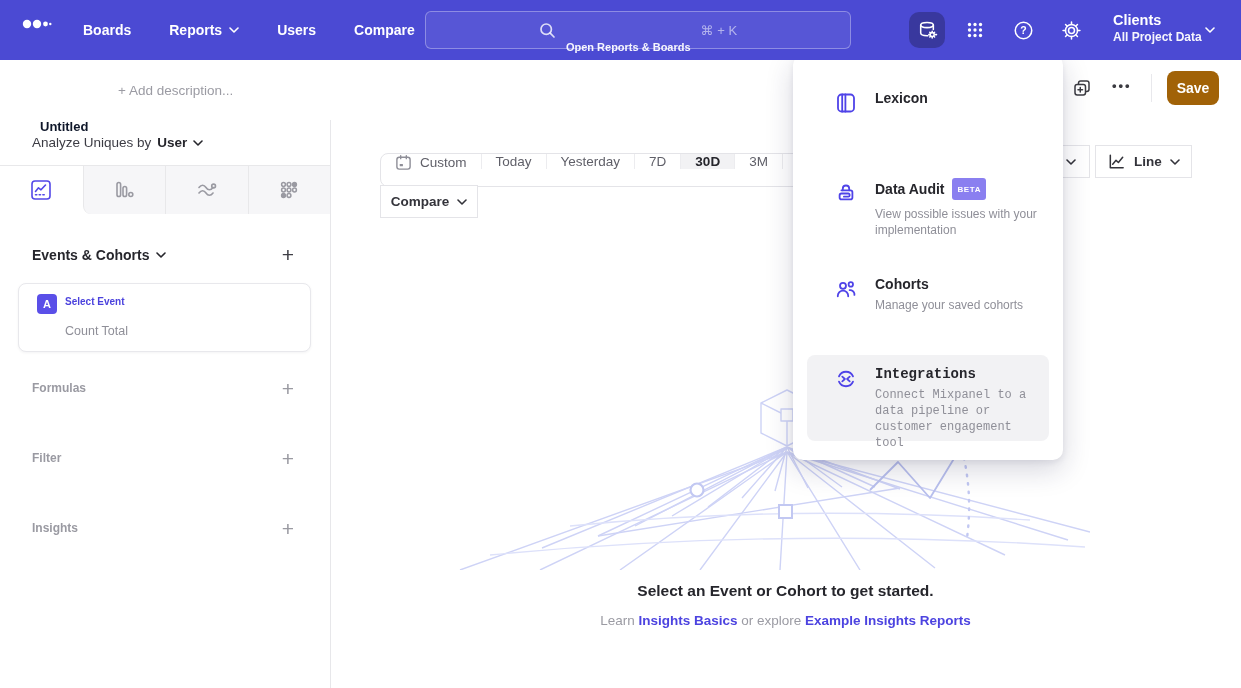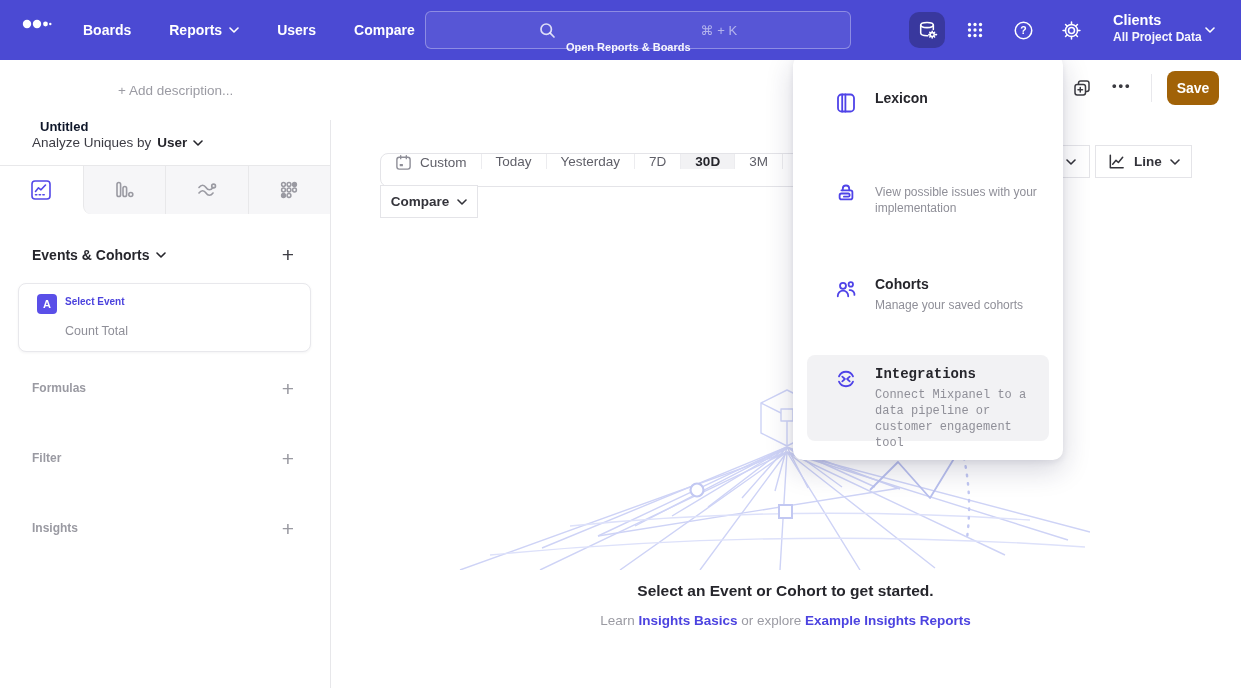--- a/index.html
+++ b/index.html
@@ -325,20 +325,21 @@
     </div>
 
     <div class="menu-item" style="top:114px;">
       <div class="menu-icon">
         <svg viewBox="0 0 24 24">
           <path d="M8.8,9.3 V7.7 a3.2,3.2 0 0 1 6.4,0 V9.3"></path>
           <path d="M7.4,9.3 h9.1 a1.9,1.9 0 0 1 1.9,1.9 v5.2 a1.9,1.9 0 0 1 -1.9,1.9 h-9 a1.9,1.9 0 0 1 -1.9,-1.9 v-2 a1.9,1.9 0 0 1 1.9,-1.9 h6.8 a1.3,1.3 0 0 1 1.3,1.3 v0.8 a1.1,1.1 0 0 1 -1.1,1.1 h-4.6"></path>
         </svg>
       </div>
       <div>
+        <div class="menu-title"><span>Data Audit</span><span class="beta">BETA</span></div>
         <div class="menu-desc" style="width:188px;">View possible issues with your implementation</div>
       </div>
     </div>
 
     <div class="menu-item" style="top:210px;">
       <div class="menu-icon">
         <svg viewBox="0 0 24 24">
           <circle cx="9" cy="8.8" r="3"></circle>
           <path d="M3.8,19.3 v-0.5 a5.2,5.2 0 0 1 10.4,0 v0.5"></path>
           <circle cx="16.8" cy="7.4" r="2.2"></circle>

